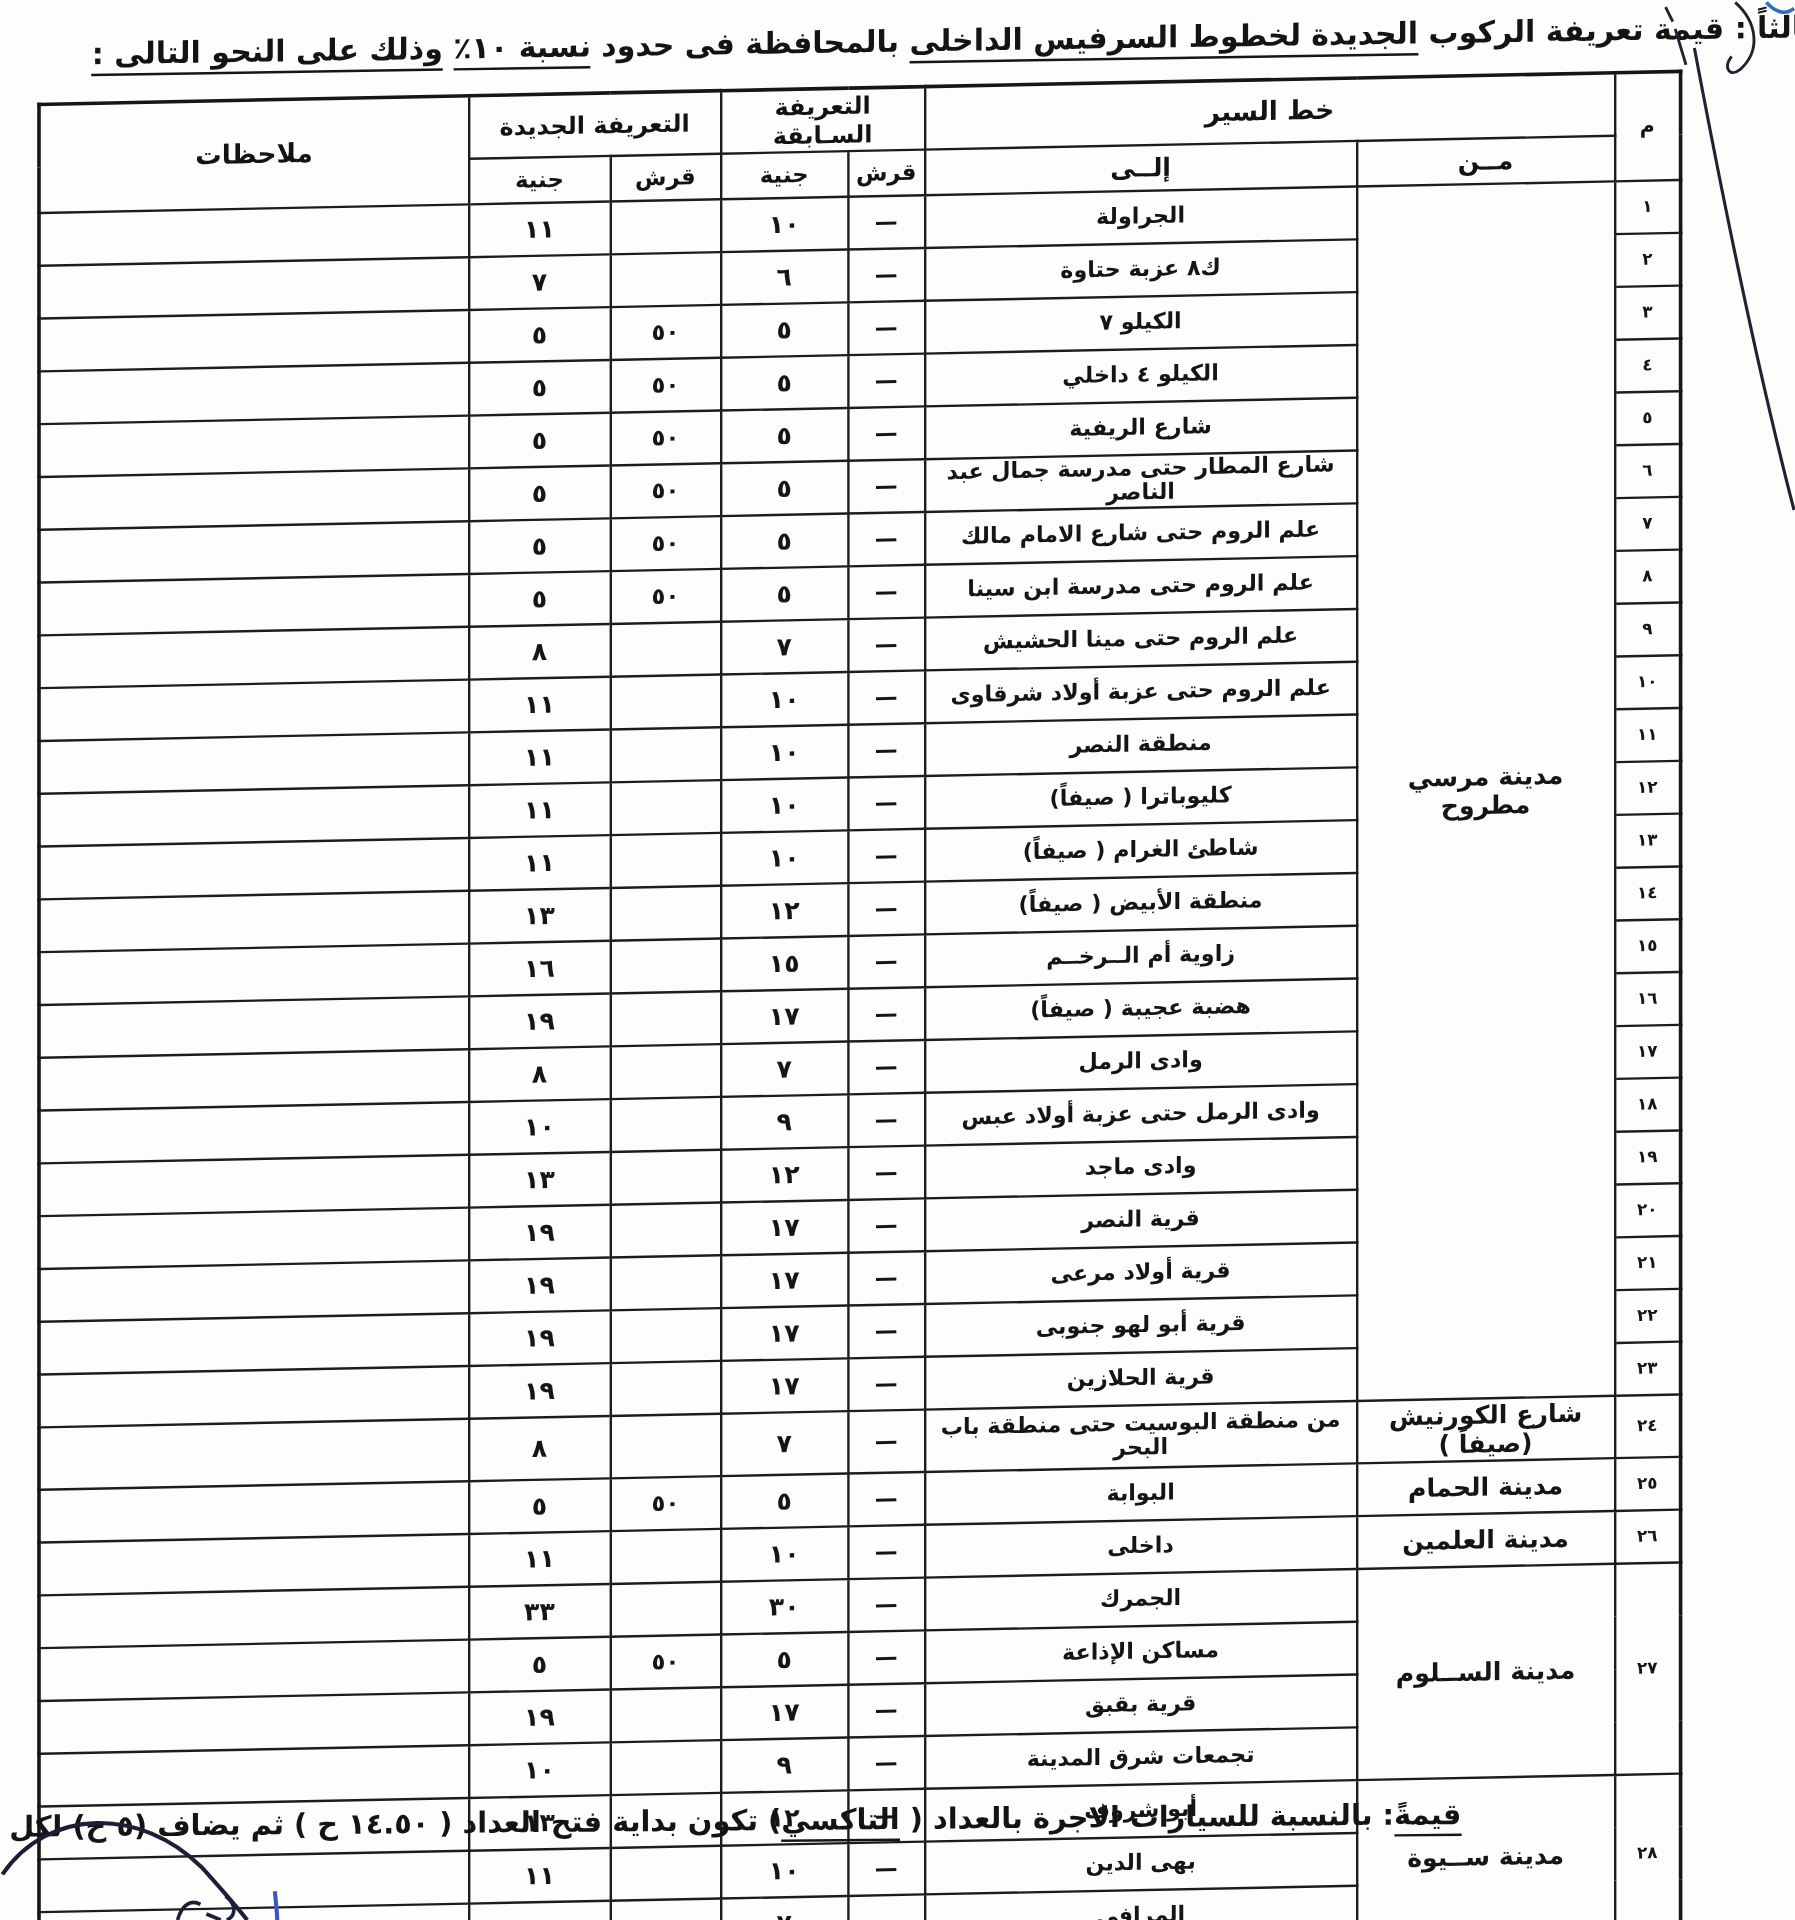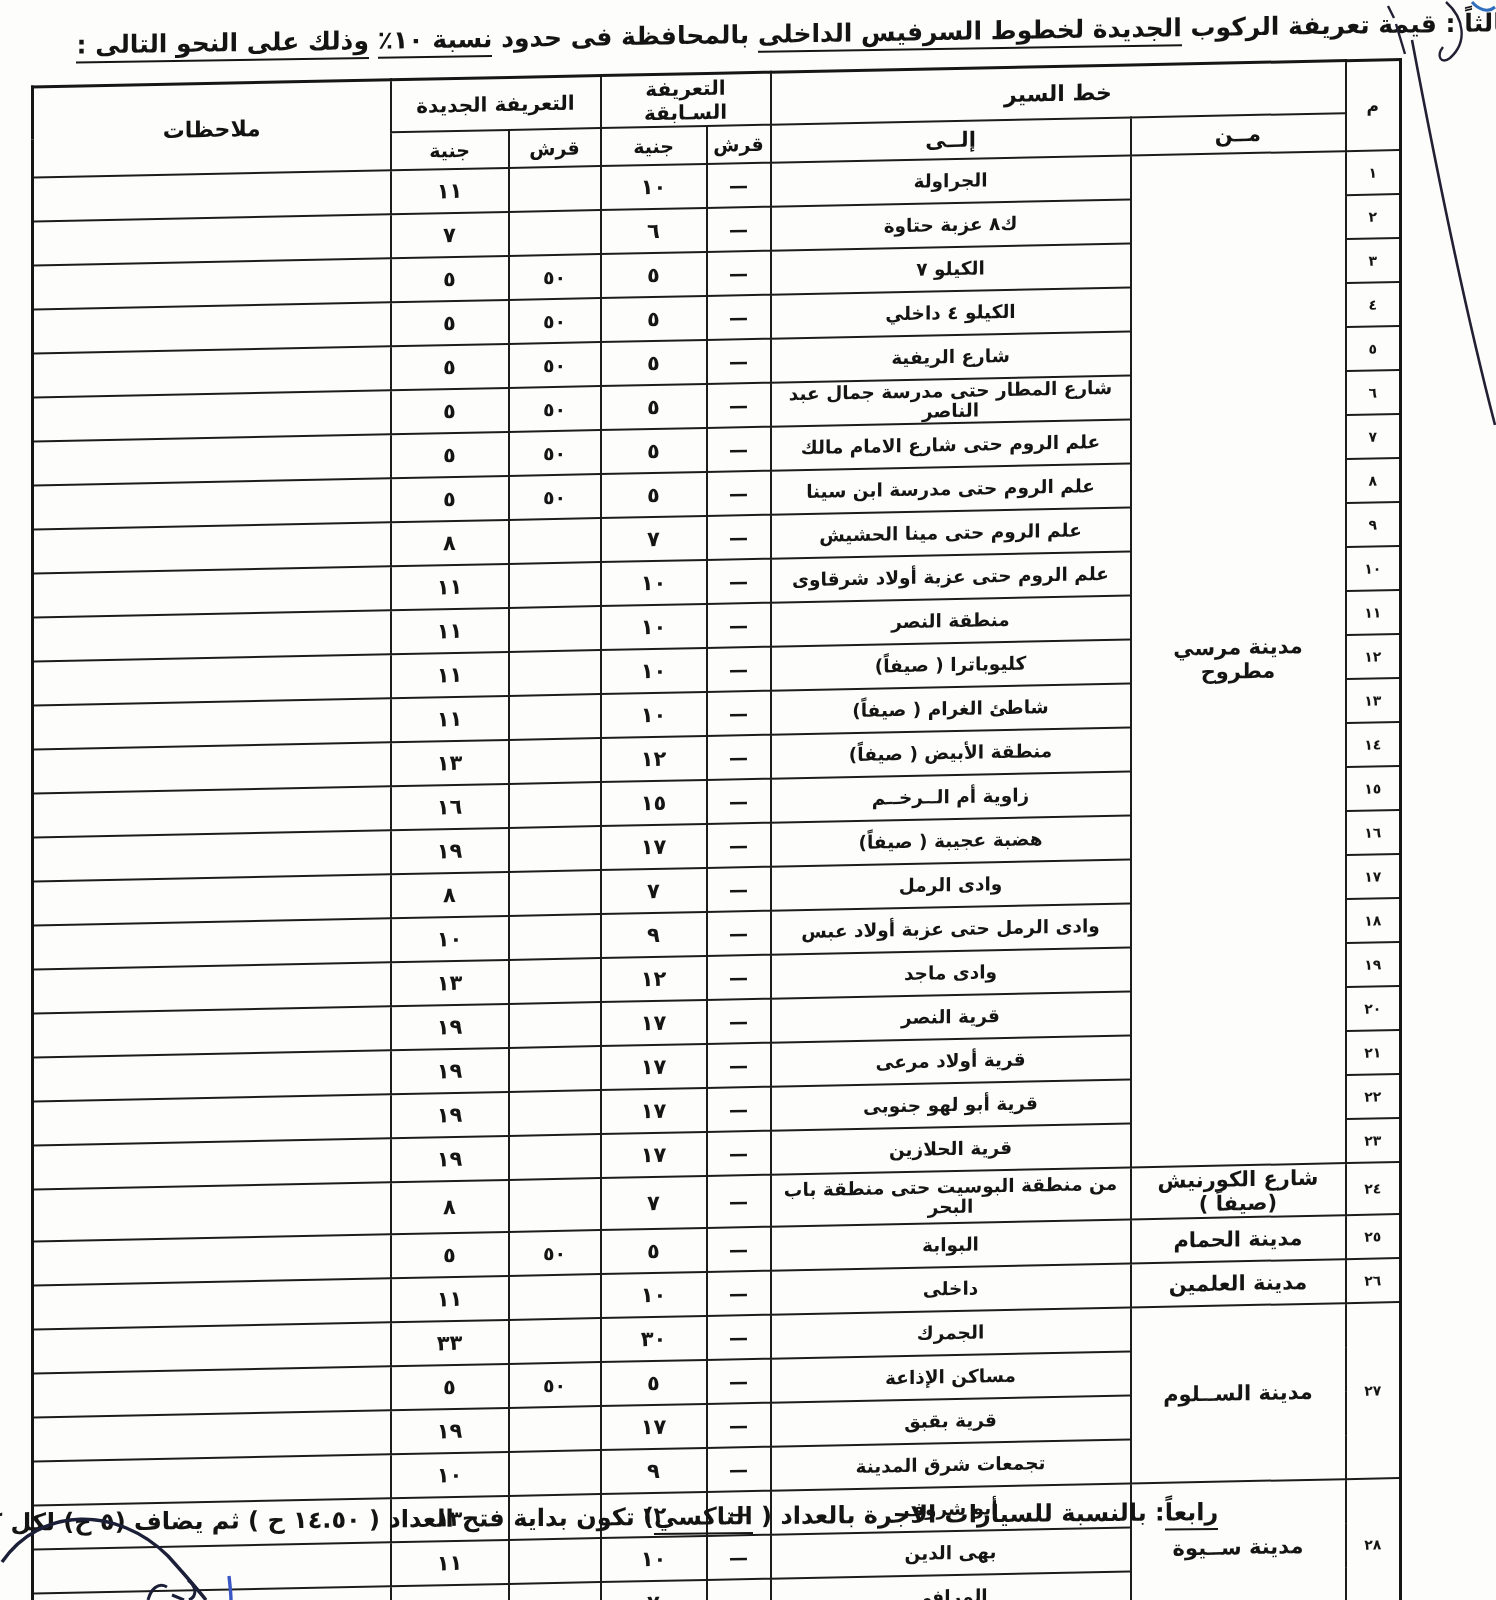--- a/index.html
+++ b/index.html
@@ -379,21 +379,21 @@
             <td class="c-g">٧</td>
             <td class="c-q"></td>
             <td class="c-g">٨</td>
             <td class="c-notes"></td>
           </tr>
         </tbody>
     </table>
   </div>
 
   <div class="footer-line">
-    <span class="u">رابعاً</span><span>:  بالنسبة للسيارات الاجرة بالعداد ( </span><span class="u">التاكسي</span><span>) تكون بداية فتح العداد  ( ١٤.٥٠ ح )   ثم يضاف (٥ ح) لكل كم ·</span>
+    <span class="u">قيمةً</span><span>:  بالنسبة للسيارات الاجرة بالعداد ( </span><span class="u">التاكسي</span><span>) تكون بداية فتح العداد  ( ١٤.٥٠ ح )   ثم يضاف (٥ ح) لكل كم ·</span>
   </div>
 
   <svg class="ink" width="1496" height="1600" viewBox="0 0 1496 1600">
     <path d="M1412,40 C1428,125 1460,290 1495,425" stroke="#241f33" stroke-width="2.6" fill="none"></path>
     <path d="M1396,24 L1405,54 M1388,6 L1394,18" stroke="#241f33" stroke-width="2.4" fill="none"></path>
     <path d="M1446,2 C1464,18 1468,42 1450,58 C1441,65 1436,56 1443,47" stroke="#241f33" stroke-width="2.4" fill="none"></path>
     <path d="M1472,2 C1479,10 1488,13 1495,7" stroke="#2f6fbe" stroke-width="3" fill="none"></path>
     <path d="M2,1562 C40,1506 118,1506 168,1556 C186,1576 198,1590 206,1600" stroke="#1c1f38" stroke-width="3.4" fill="none"></path>
     <path d="M148,1600 C151,1589 158,1582 167,1587 M172,1595 L184,1600 M188,1580 C198,1588 196,1597 189,1600" stroke="#1c1f38" stroke-width="3" fill="none"></path>
     <path d="M229,1576 C230,1585 231,1594 231,1600" stroke="#3a57c4" stroke-width="3.4" fill="none"></path>

